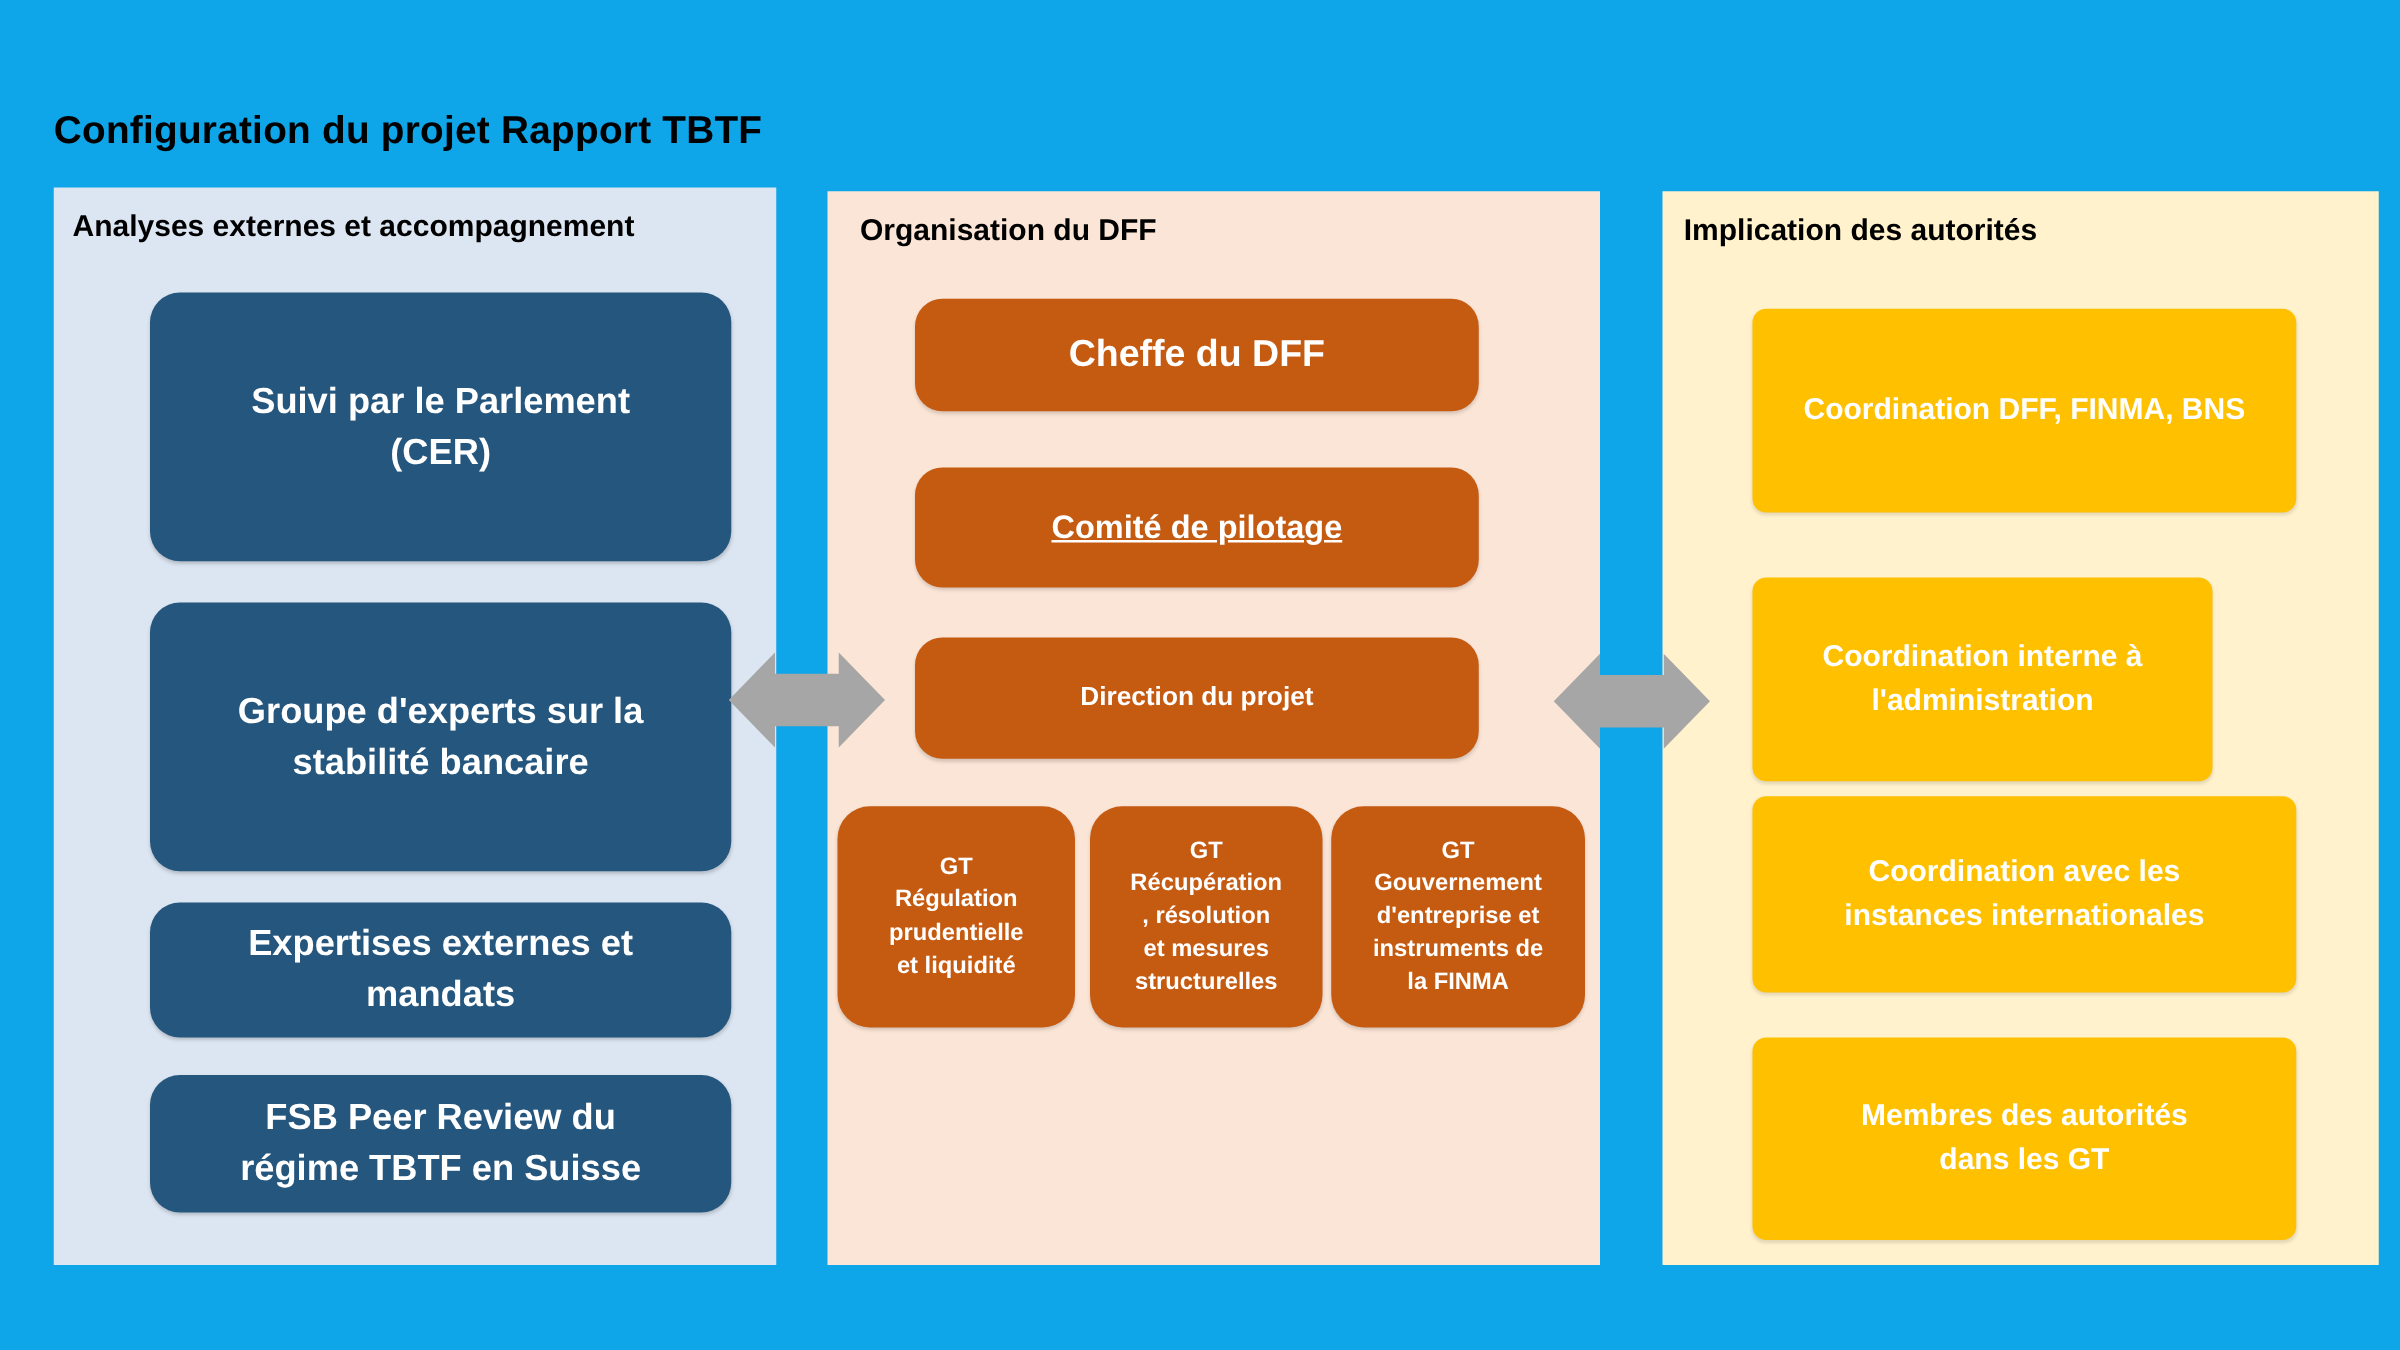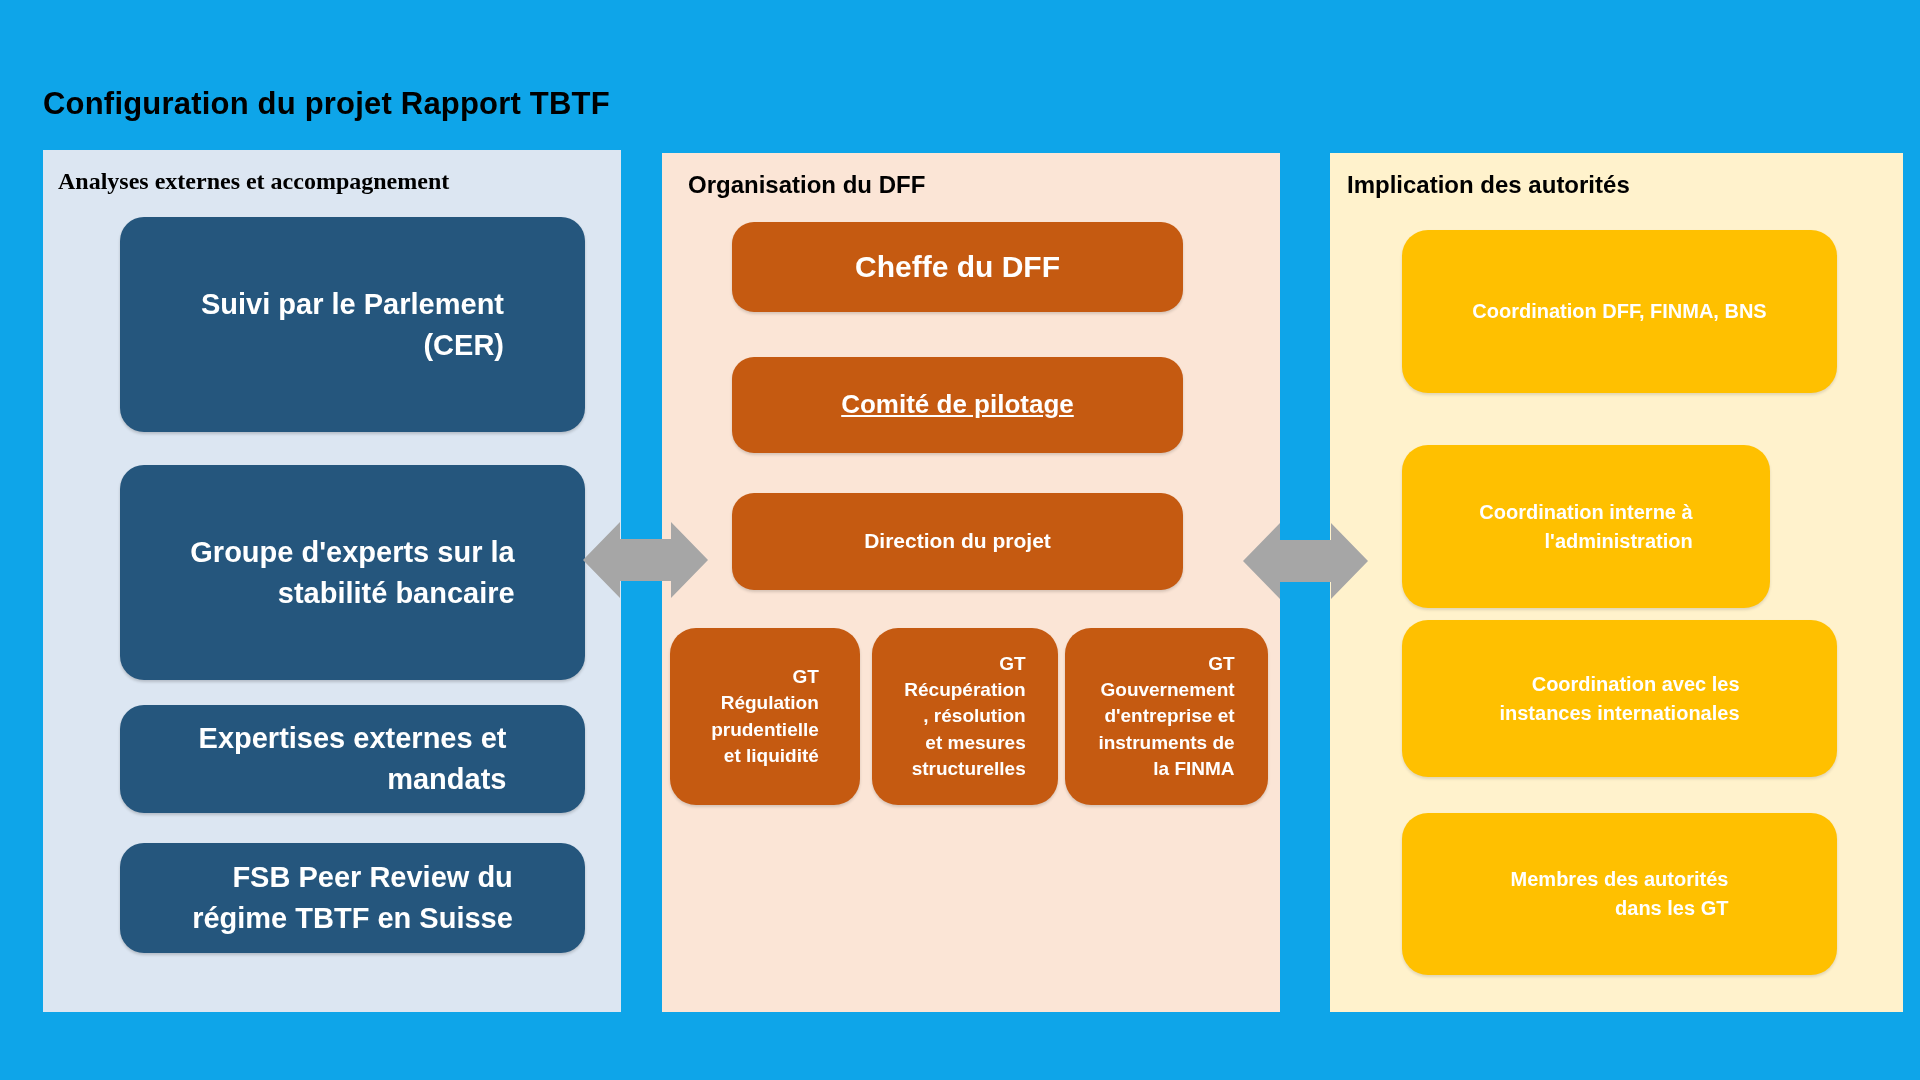--- a/index.html
+++ b/index.html
@@ -24,34 +24,35 @@
   .panel-left   { left: 43px;   top: 150px; width: 578px; height: 862px; background: #DCE6F2; }
   .panel-middle { left: 662px;  top: 153px; width: 618px; height: 859px; background: #FBE5D6; }
   .panel-right  { left: 1330px; top: 153px; width: 573px; height: 859px; background: #FFF2CC; }
   .panel-header {
     position: absolute;
     font-size: 24px;
     font-weight: bold;
     color: #000000;
     white-space: nowrap;
   }
-  .panel-left .panel-header   { left: 15px; top: 18px; font-family: Liberation Serif, serif; }
+  .panel-left .panel-header   { left: 15px; top: 18px; }
   .panel-middle .panel-header { left: 26px; top: 18px; }
   .panel-right .panel-header  { left: 17px; top: 18px; }
   .box {
     position: absolute;
     display: flex;
     align-items: center;
     justify-content: center;
-    text-align: right;
+    text-align: center;
     color: #ffffff;
     font-weight: bold;
     white-space: pre-line;
     box-sizing: border-box;
     padding: 6px 14px;
+    margin-top: 17px;
   }
   .box-blue {
     background: #25567D;
     border-radius: 24px;
     font-size: 29px;
     line-height: 1.4;
     box-shadow: 0 2px 3px rgba(0,0,0,0.18);
   }
   .blue-1 { left: 77px; top: 67px;  width: 465px; height: 215px; }
   .blue-2 { left: 77px; top: 315px; width: 465px; height: 215px; }
@@ -75,22 +76,22 @@
     top: 475px;
     height: 177px;
     padding: 4px 6px;
     box-shadow: 0 2px 3px rgba(0,0,0,0.15);
   }
   .gt-1 { left: 8px;   width: 190px; }
   .gt-2 { left: 210px; width: 186px; }
   .gt-3 { left: 403px; width: 203px; }
   .box-yellow {
     background: #FFC000;
-    border-radius: 26px;
-    font-size: 20px;
+    border-radius: 11px;
+    font-size: 24px;
     line-height: 1.45;
     box-shadow: 0 2px 3px rgba(0,0,0,0.12);
   }
   .yellow-1 { left: 72px; top: 77px;  width: 435px; height: 163px; }
   .yellow-2 { left: 72px; top: 292px; width: 368px; height: 163px; }
   .yellow-3 { left: 72px; top: 467px; width: 435px; height: 157px; }
   .yellow-4 { left: 72px; top: 660px; width: 435px; height: 162px; }
   .arrow {
     position: absolute;
     width: 125px;

